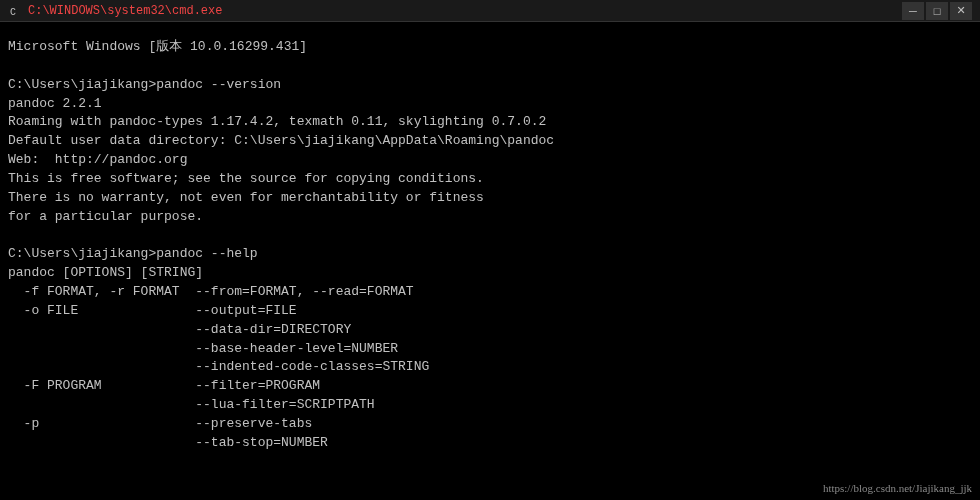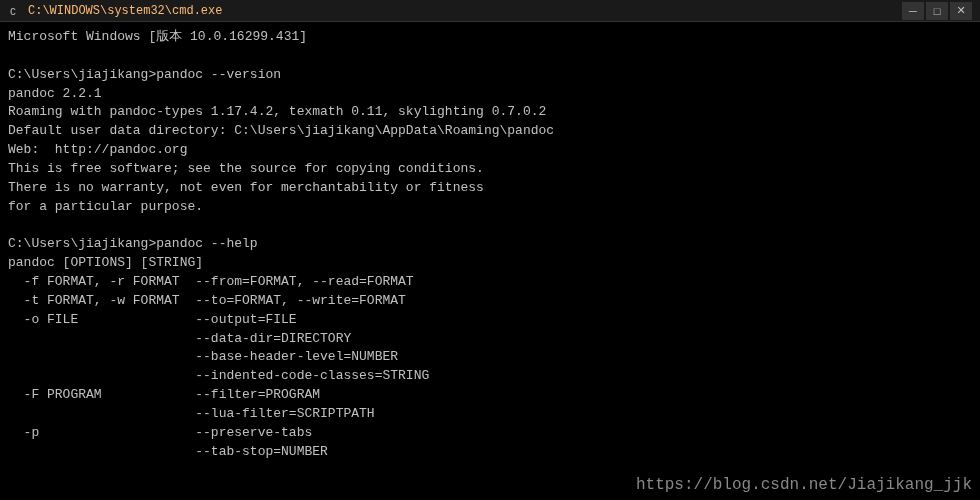--- a/index.html
+++ b/index.html
@@ -32,21 +32,21 @@
     .title-bar-icon {
       width: 14px;
       height: 14px;
       background: #c0c0c0;
       display: inline-flex;
       align-items: center;
       justify-content: center;
     }
 
     .title-bar-text {
-      color: #fdba74;
+      color: #ef4444;
       font-size: 12px;
     }
 
     .title-bar-controls {
       display: flex;
       gap: 2px;
     }
 
     .title-btn {
       width: 22px;
@@ -55,38 +55,38 @@
       border: none;
       color: #c0c0c0;
       font-size: 11px;
       cursor: pointer;
       display: flex;
       align-items: center;
       justify-content: center;
     }
 
     .terminal-body {
-      padding: 6px 8px;
+      padding: 16px 8px;
       height: calc(500px - 22px);
       overflow: hidden;
       line-height: 1.45;
     }
 
     .line {
       white-space: pre;
       display: block;
     }
 
     .watermark {
       position: absolute;
       bottom: 6px;
       right: 8px;
       color: #888;
-      font-size: 16px;
-      font-family: Liberation Mono, monospace;
+      font-size: 11px;
+      font-family: Liberation Serif, serif;
     }
   </style>
 </head>
 <body>
 
 <div class="title-bar">
   <div class="title-bar-left">
     <span class="title-bar-icon">
       <svg width="14" height="14" viewBox="0 0 14 14">
         <rect width="14" height="14" fill="#1a1a1a"></rect>
@@ -110,21 +110,20 @@
     <span class="line">Roaming with pandoc-types 1.17.4.2, texmath 0.11, skylighting 0.7.0.2</span>
     <span class="line">Default user data directory: C:\Users\jiajikang\AppData\Roaming\pandoc</span>
     <span class="line">Web:  http://pandoc.org</span>
     <span class="line">This is free software; see the source for copying conditions.</span>
     <span class="line">There is no warranty, not even for merchantability or fitness</span>
     <span class="line">for a particular purpose.</span>
     <span class="line">&nbsp;</span>
     <span class="line">C:\Users\jiajikang&gt;pandoc --help</span>
     <span class="line">pandoc [OPTIONS] [STRING]</span>
     <span class="line">  -f FORMAT, -r FORMAT  --from=FORMAT, --read=FORMAT</span>
-    <span class="line">  -t FORMAT, -w FORMAT  --to=FORMAT, --write=FORMAT</span>
     <span class="line">  -o FILE               --output=FILE</span>
     <span class="line">                        --data-dir=DIRECTORY</span>
     <span class="line">                        --base-header-level=NUMBER</span>
     <span class="line">                        --indented-code-classes=STRING</span>
     <span class="line">  -F PROGRAM            --filter=PROGRAM</span>
     <span class="line">                        --lua-filter=SCRIPTPATH</span>
     <span class="line">  -p                    --preserve-tabs</span>
     <span class="line">                        --tab-stop=NUMBER</span>
   </div>
 

